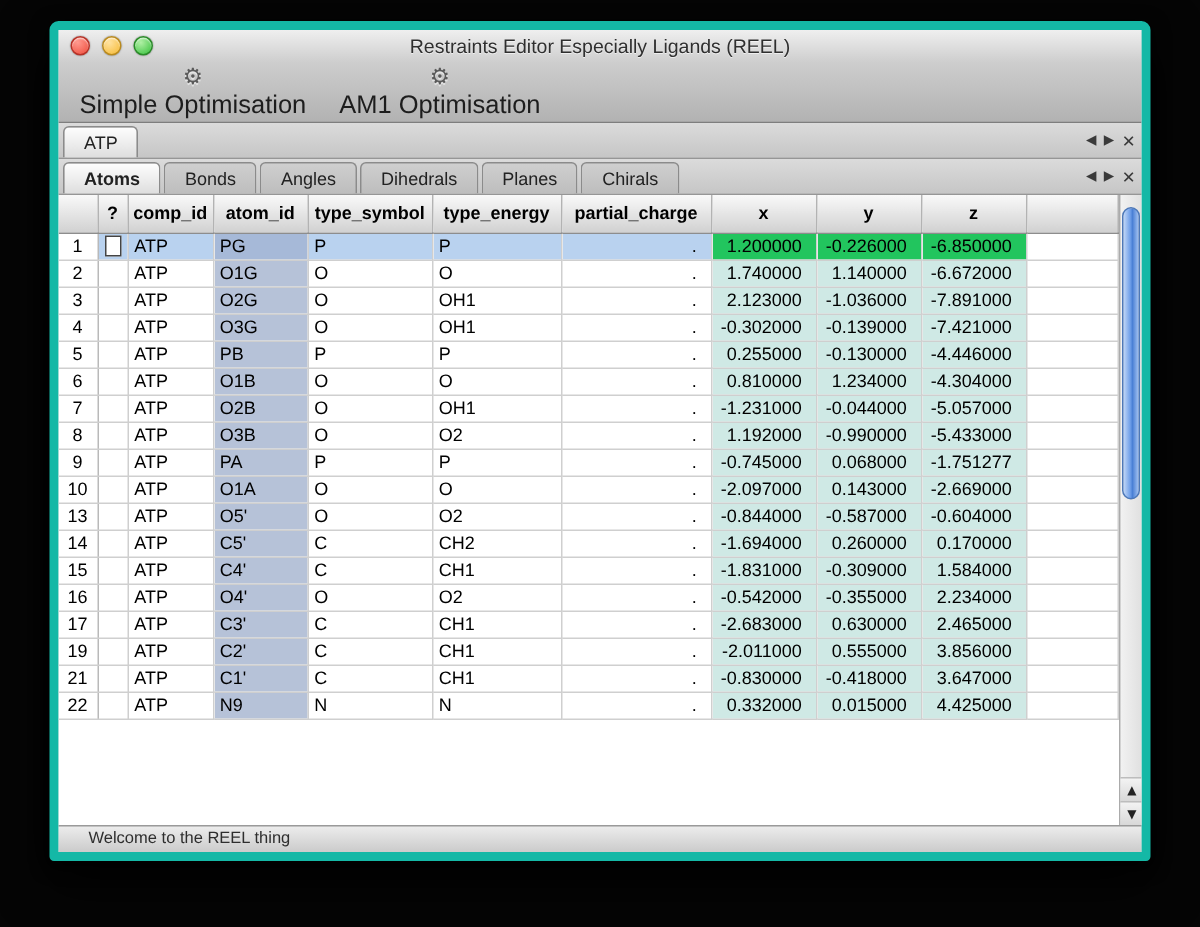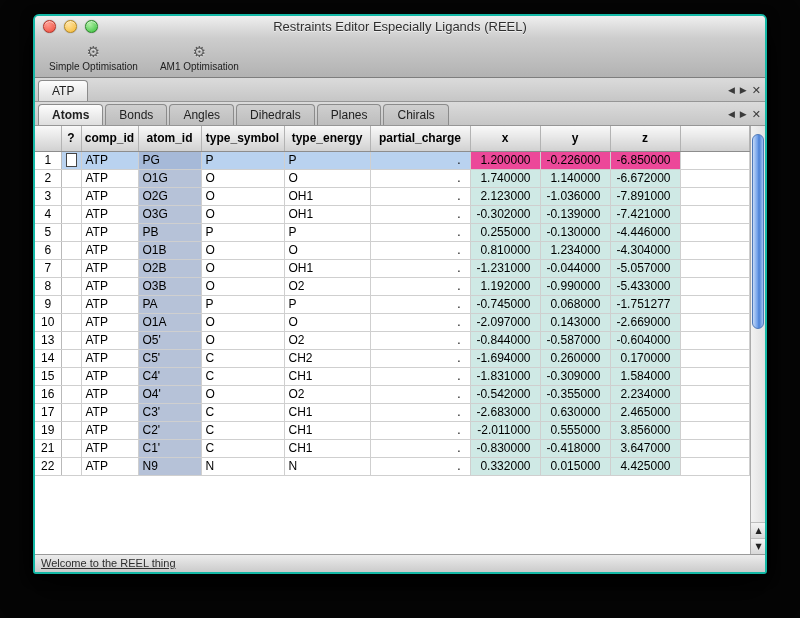--- a/index.html
+++ b/index.html
@@ -3,21 +3,21 @@
 <meta charset="utf-8">
 <style>
   * { box-sizing: border-box; margin: 0; padding: 0; }
   html,body { width:800px; height:618px; background:#050505; overflow:hidden;
               font-family:"Liberation Sans", sans-serif; }
   .window {
     width:734px; height:560px; margin:14px auto 0;
     border-radius:6px 6px 3px 3px; overflow:hidden;
     background:#e6e6e6; display:flex; flex-direction:column;
     box-shadow:0 14px 34px rgba(0,0,0,0.95), 0 3px 12px rgba(0,0,0,0.8);
-    border:2px solid #14b8a6;
+    border:6px solid #14b8a6;
   }
   
   .titlebar {
     height:22px; position:relative; flex:0 0 auto;
     background:linear-gradient(#efefef,#cdcdcd);
   }
   .title {
     text-align:center; font-size:13px; color:#2f2f2f; line-height:22px;
     text-shadow:0 1px 0 rgba(255,255,255,0.6);
   }
@@ -28,21 +28,21 @@
   .light.yellow { background:radial-gradient(circle at 35% 30%, #ffe2a0, #f5b932); border:1px solid #b98a1e; }
   .light.green  { background:radial-gradient(circle at 35% 30%, #b0f0a5, #35c03a); border:1px solid #2a8a28; }
   
   .toolbar {
     height:40px; flex:0 0 auto; display:flex; align-items:center; padding-left:10px; gap:14px;
     background:linear-gradient(#cdcdcd,#b2b2b2); border-bottom:1px solid #7e7e7e;
   }
   .tool-item { display:flex; flex-direction:column; align-items:center; cursor:default; padding:0 4px; }
   .tool-gear { font-family:"DejaVu Sans", sans-serif; font-size:15px; line-height:16px; color:#5a5a5a;
                text-shadow:0 1px 0 rgba(255,255,255,0.5); }
-  .tool-label { font-size:10px; color:#1d1d1d; margin-top:1px; }
+  .tool-label { font-size:17px; color:#1d1d1d; margin-top:1px; }
   
   .tabrow {
     height:24px; flex:0 0 auto; display:flex; align-items:flex-end;
     background:linear-gradient(#dbdbdb,#c6c6c6); border-bottom:1px solid #969696;
     padding-left:3px; position:relative;
   }
   .tab {
     height:21px; line-height:20px; padding:0 13px; font-size:12px; color:#222;
     border:1px solid #8b8b8b; border-bottom:none; border-radius:4px 4px 0 0;
     background:linear-gradient(#cfcfcf,#bdbdbd); margin-right:2px; cursor:default;
@@ -69,39 +69,39 @@
     padding:0 4px; white-space:nowrap; overflow:hidden; color:#000; background:#fff;
   }
   td.c-rownum { text-align:center; border-right:1px solid #b9b9b9; }
   td.c-partial_charge, td.c-x, td.c-y, td.c-z { text-align:right; padding-right:9px; }
   td.c-atom_id { background:#b6c2d8;margin-left:36px; }
   td.c-x, td.c-y, td.c-z { background:#cfe9e5; }
   tr.selected td.c-comp_id, tr.selected td.c-type_symbol,
   tr.selected td.c-type_energy, tr.selected td.c-partial_charge,
   tr.selected td.c-q { background:#b9d2ef; }
   tr.selected td.c-atom_id { background:#a6b9d8; }
-  tr.selected td.c-x, tr.selected td.c-y, tr.selected td.c-z { background:#ec4899; }
+  tr.selected td.c-x, tr.selected td.c-y, tr.selected td.c-z { background:#22c55e; }
   .edit-box { display:block; width:100%; height:14px; background:#fff; border:1px solid #444; }
   
   .vscroll { flex:0 0 15px; position:relative; background:linear-gradient(90deg,#f2f2f2,#e0e0e0);
              border-left:1px solid #ababab; }
   .vthumb {
     position:absolute; top:8px; left:1px; width:12px; height:195px; border-radius:6px;
     border:1px solid #4d78b8;
     background:linear-gradient(90deg,#c3d8f7 0%, #6f9fe9 45%, #4a80d5 60%, #a3c2f1 100%);
   }
   .scroll-btns { position:absolute; bottom:0; left:0; width:15px; }
   .scroll-btn { width:15px; height:16px; display:flex; align-items:center; justify-content:center;
                 font-family:"DejaVu Sans", sans-serif; font-size:8px; color:#222;
                 background:linear-gradient(#f3f3f3,#d8d8d8); border-top:1px solid #bdbdbd; }
   
   .statusbar {
     height:18px; flex:0 0 auto; background:linear-gradient(#ececec,#cbcbcb);
     border-top:1px solid #9a9a9a; font-size:11px; color:#2e2e2e;
-    line-height:17px; padding-left:6px;text-decoration:underline;
+    line-height:17px; padding-left:20px;
   }
 </style>
 </head>
 <body>
 
 <div class="window">
 
   <div class="titlebar">
     <div class="lights">
       <span class="light red"></span>

